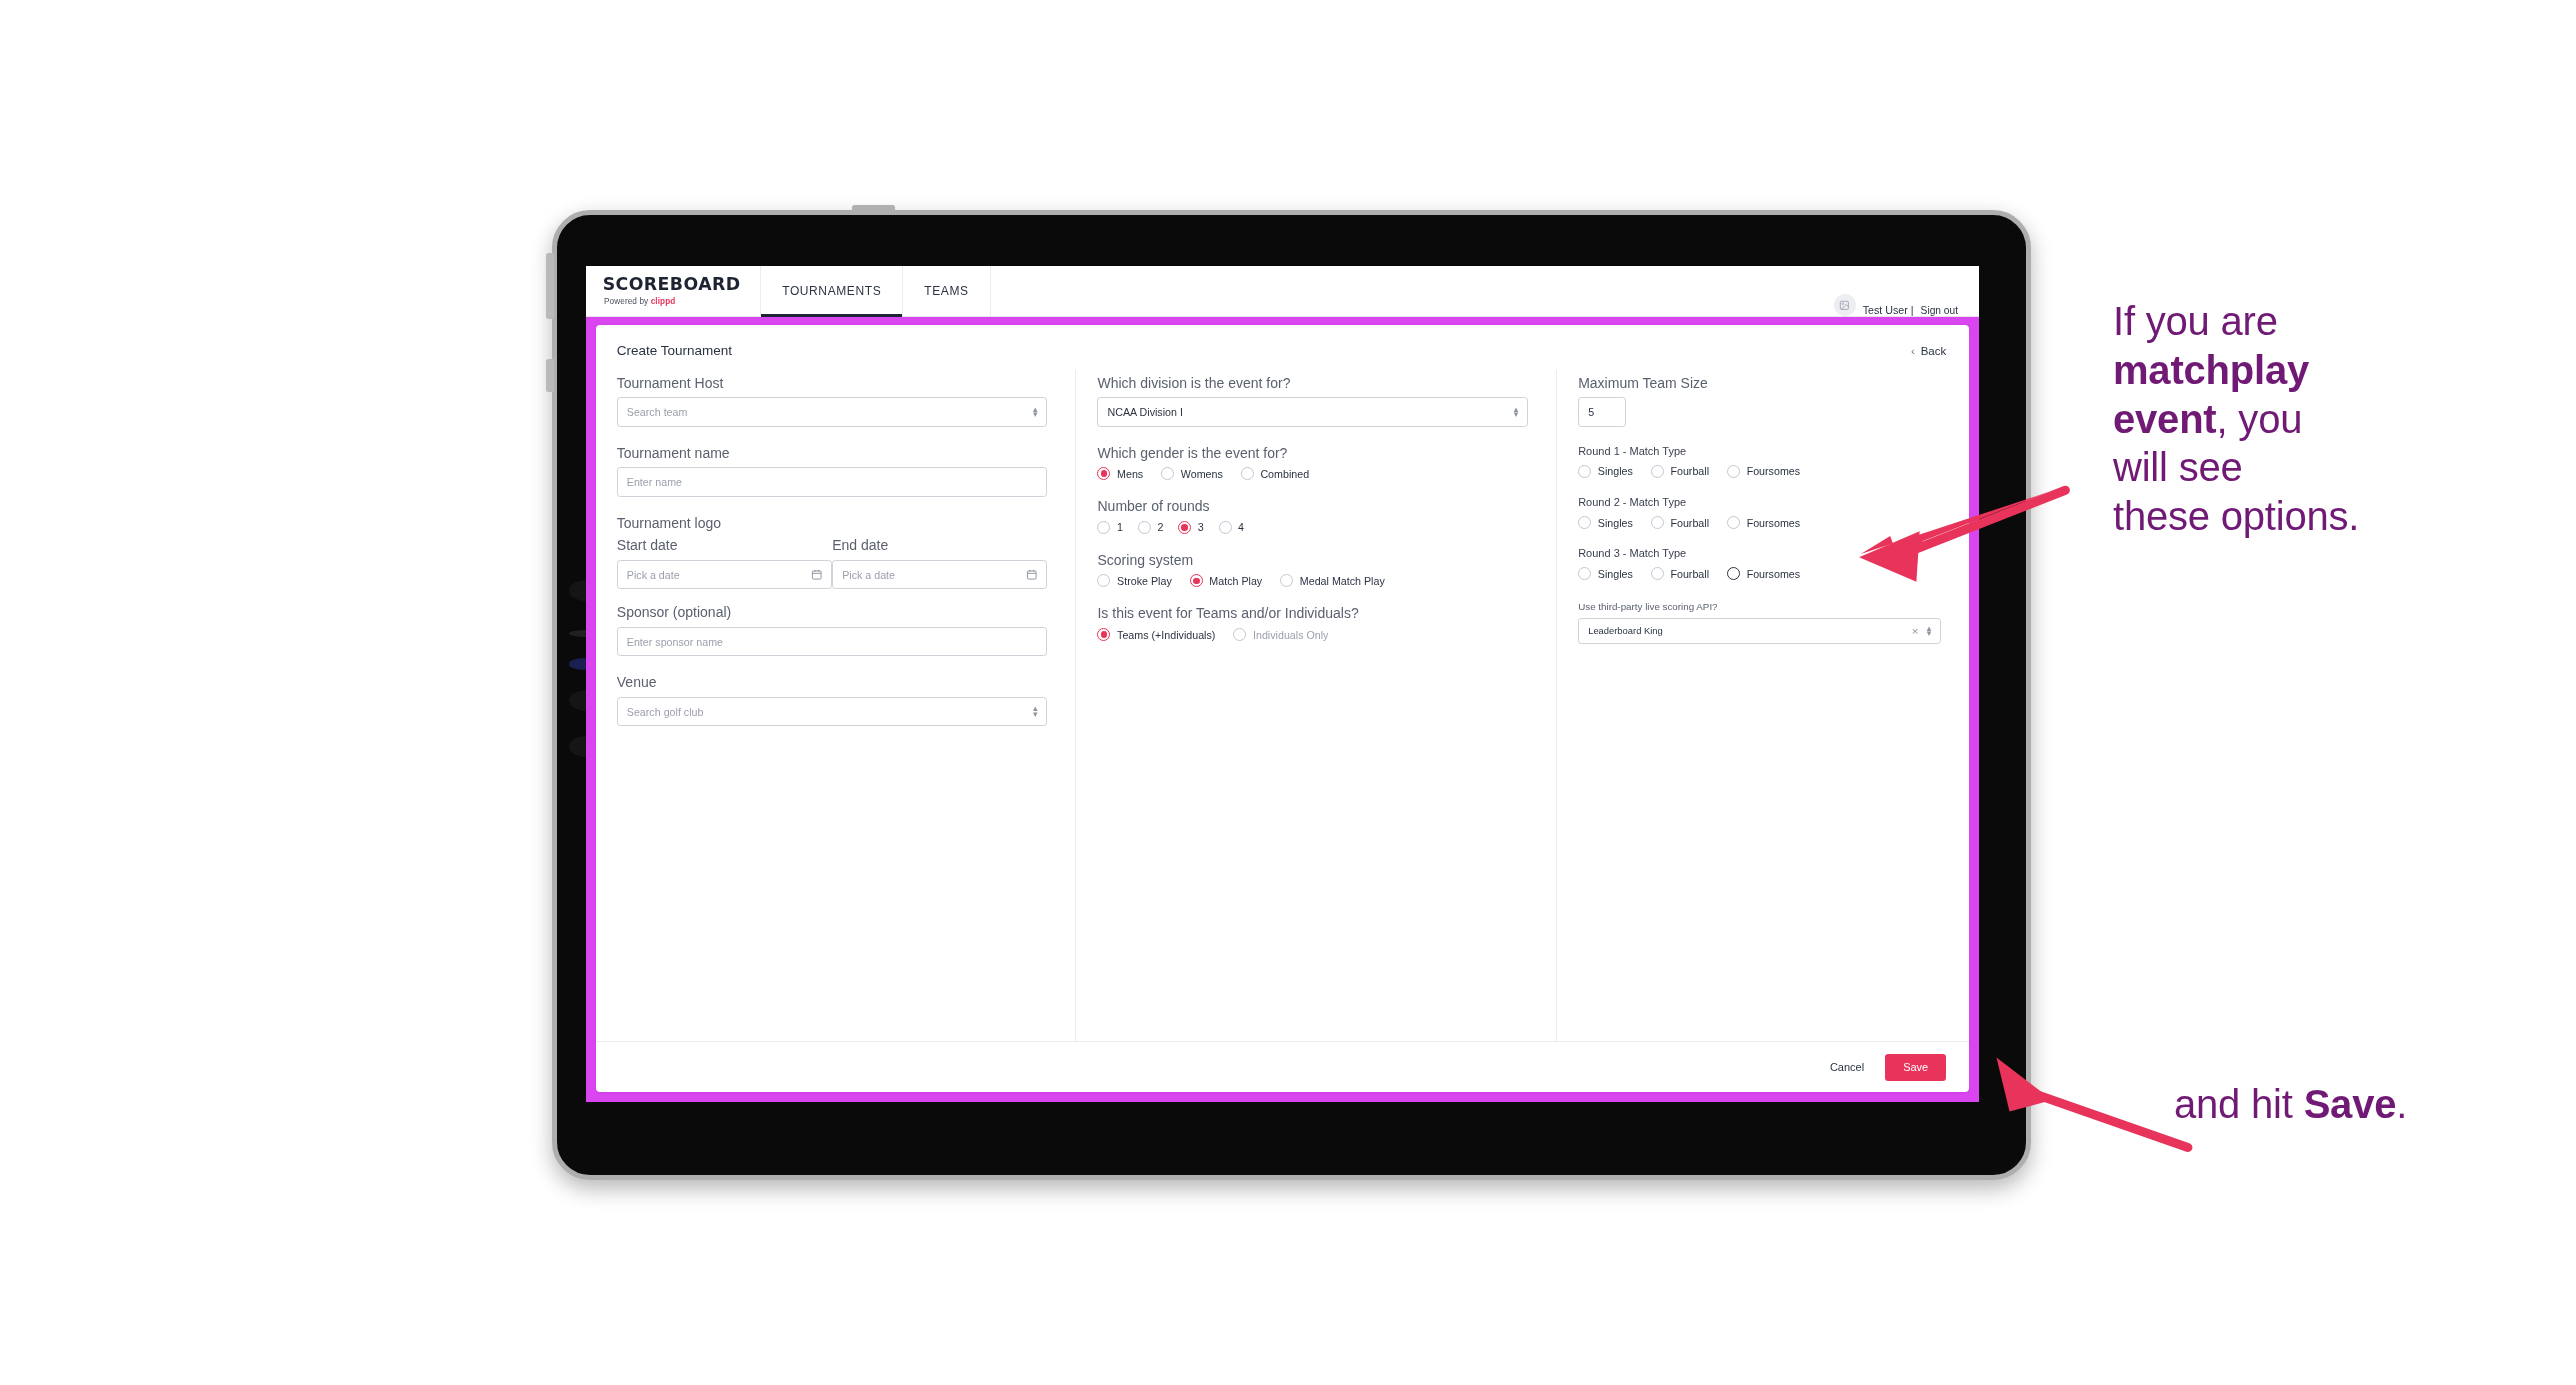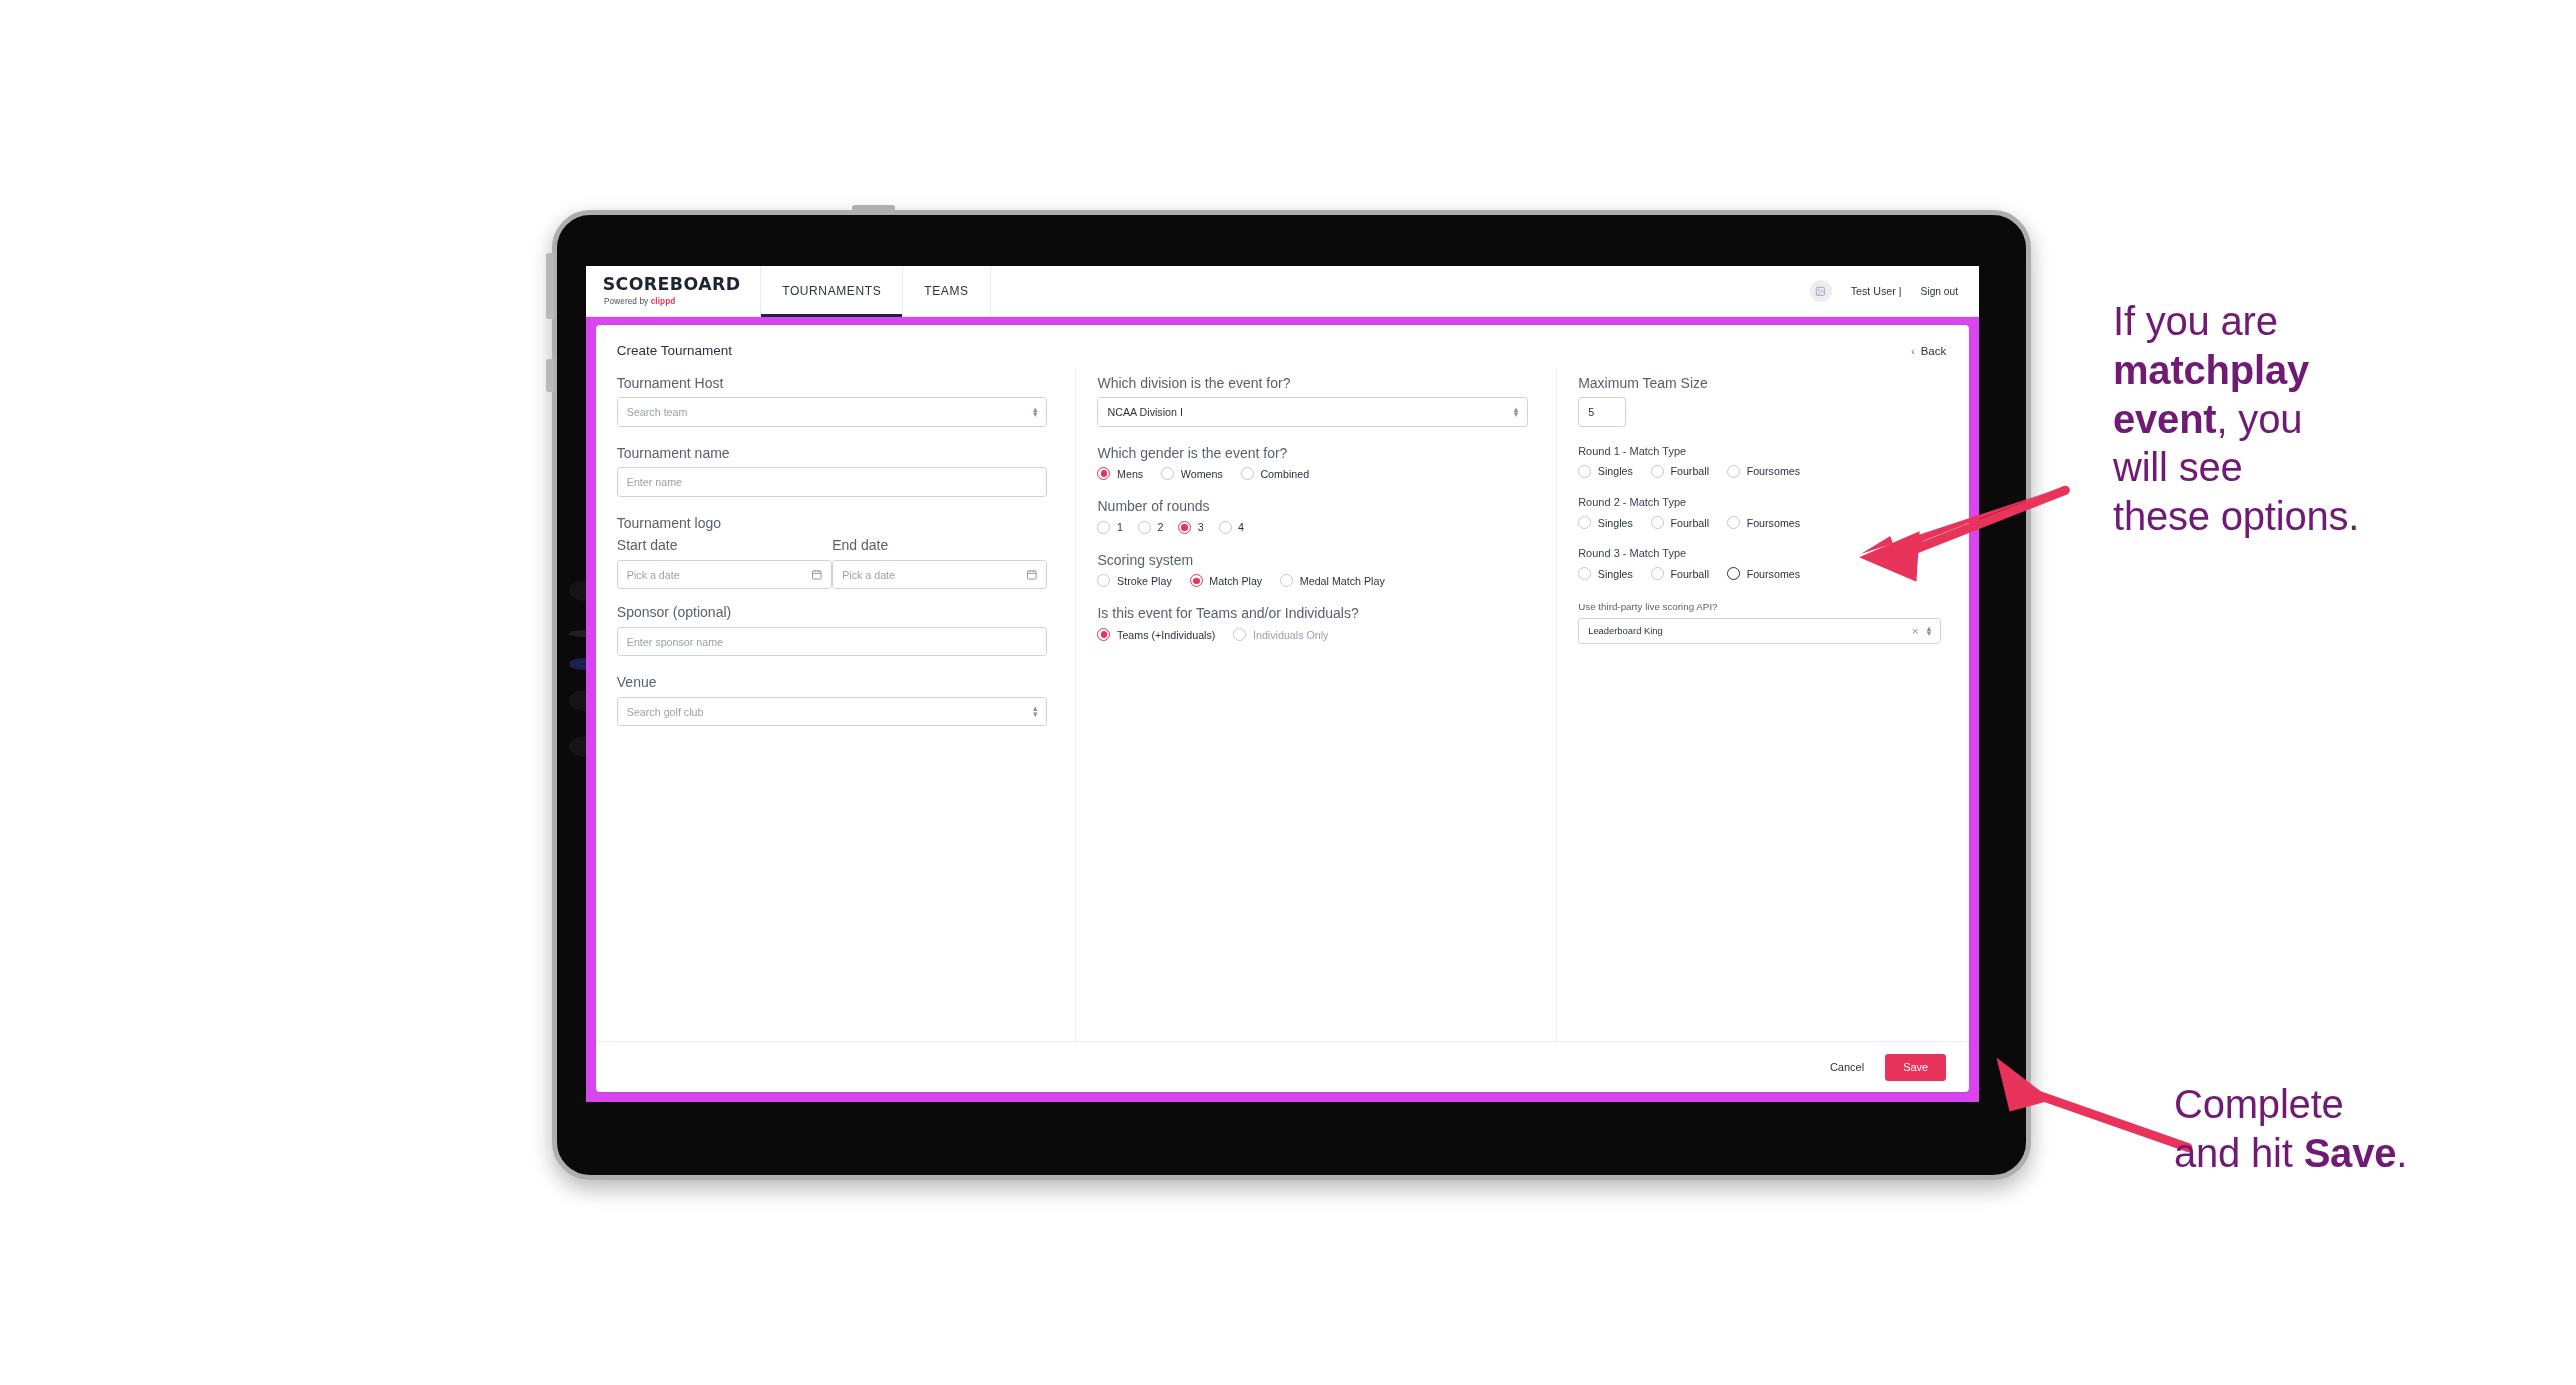--- a/index.html
+++ b/index.html
@@ -58,21 +58,21 @@
   .navtab {
     display: flex; align-items: center; padding: 0 21px;
     font-size: 12px; letter-spacing: 0.6px; color: #2b3342;
     border-right: 0.8px solid #ececf0; position: relative; cursor: pointer;
   }
   .navtab.active::after {
     content: ""; position: absolute; left: 0; right: 0; bottom: -0.8px;
     height: 2.5px; background: #1e2536;
   }
   .appbar-spacer { flex: 1; }
-  .userbox { display: flex; align-items: center; gap: 19px; padding-right: 21px; }
+  .userbox { display: flex; align-items: flex-end; gap: 7px; padding-right: 21px; }
   .avatar {
     width: 22px; height: 22px; border-radius: 50%; background: #eceef2;
     display: flex; align-items: center; justify-content: center;
   }
   .user-name { font-size: 10.7px; color: #2b3342; }
   .signout { font-size: 10.2px; color: #2b3342; cursor: pointer; }
 
   
   .card {
     margin: 8.2px 9.8px 0 9.8px; background: #ffffff;
@@ -464,18 +464,17 @@
 
   <div id="anno-top" class="anno">
     <div>If you are</div>
     <div><b>matchplay</b></div>
     <div><b>event</b><span>, you</span></div>
     <div>will see</div>
     <div>these options.</div>
   </div>
 
   <div id="anno-bottom" class="anno">
-    <div>Complete</div>
     <div><span>and hit </span><b>Save</b><span>.</span></div>
   </div>
 
 </div>
 
 
 </body></html>

